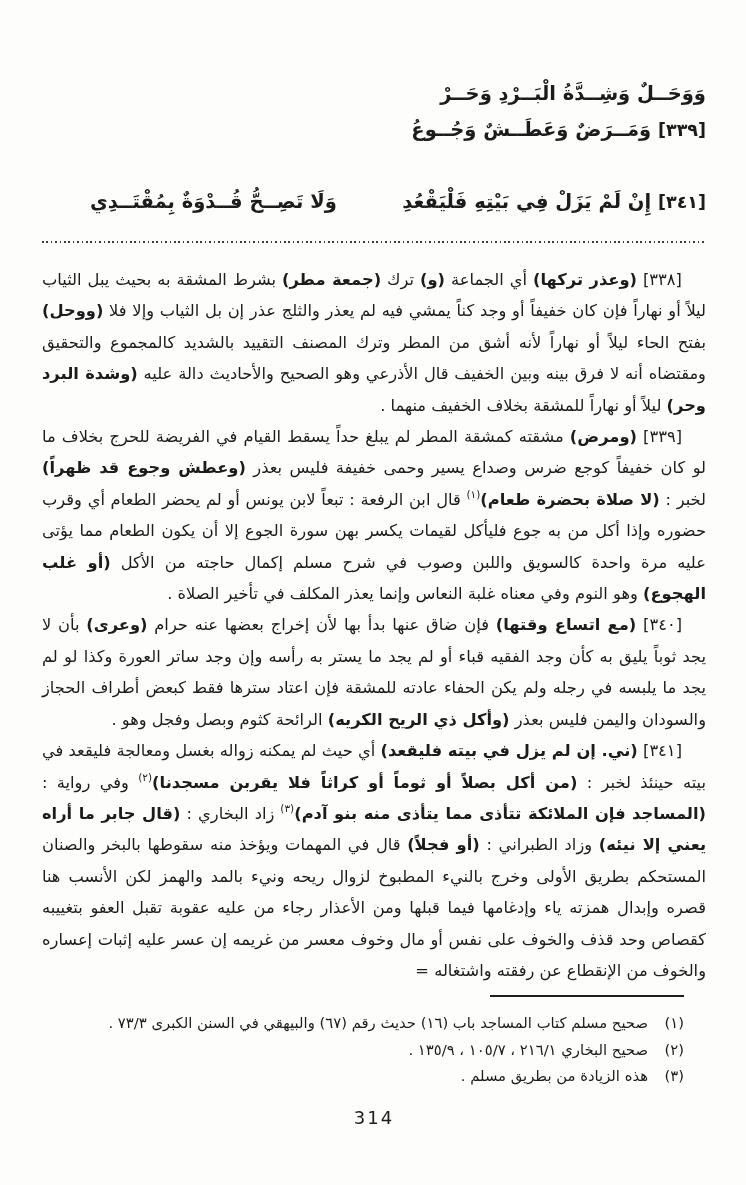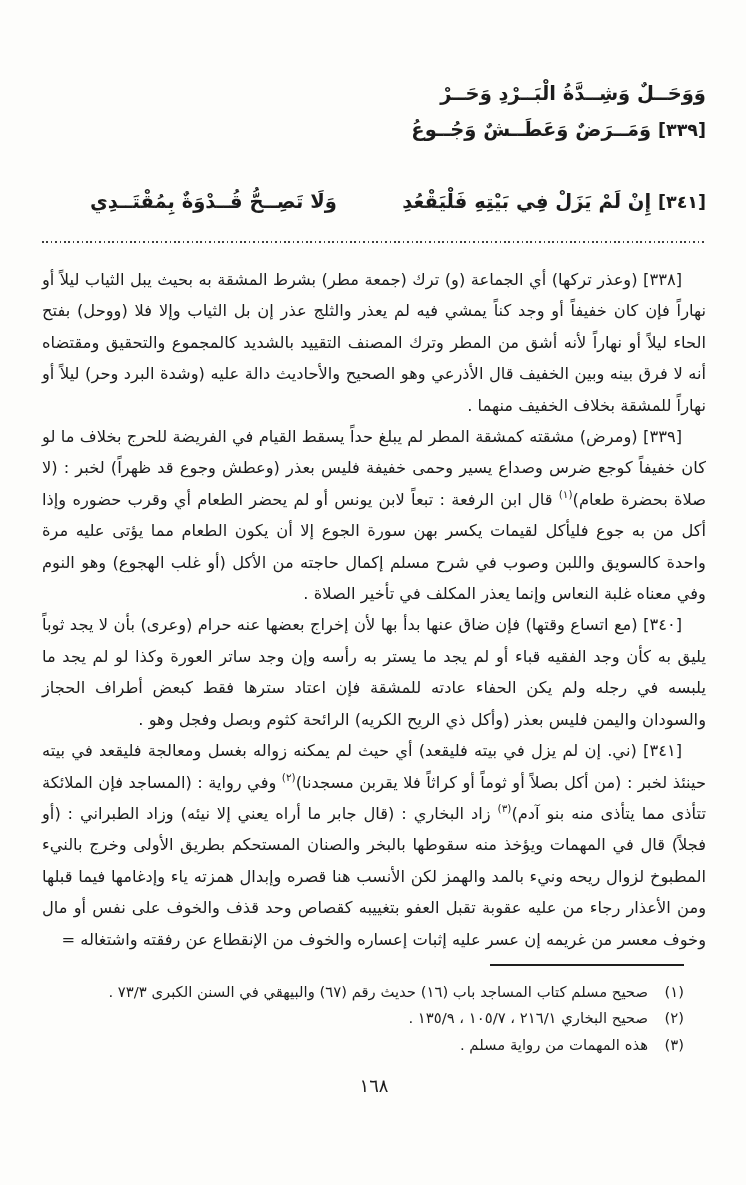--- a/index.html
+++ b/index.html
@@ -33,21 +33,21 @@
     background-image:repeating-linear-gradient(90deg,#3c3c3c 0 1.6px,transparent 1.6px 4.4px);
     background-size:100% 2px;background-repeat:no-repeat;background-position:0 1px;
   }
   
   .commentary{
     margin-top:21px;
     font-size:16.3px;line-height:31.4px;
     text-align:justify;
   }
   .commentary-para{margin:0;text-indent:24px;}
-  .seg-b{font-weight:normal;}
+  .seg-b{font-weight:bold;}
   .seg-n{font-weight:normal;margin-top:41px;}
   .para-num{font-weight:normal;}
   sup.fn-ref{font-size:10.5px;line-height:0;vertical-align:7px;}
   
   .fn-sep{
     width:194px;height:0;
     border-top:2.5px solid #1e1e1e;
     margin:9px 22px 13px auto; 
   }
   .footnotes{padding-right:22px;font-size:14.8px;line-height:26.5px;}
@@ -95,19 +95,19 @@
       <div class="footnote-row">
         <span class="fn-num">(١)</span>
         <span class="fn-text">صحيح مسلم كتاب المساجد باب (١٦) حديث رقم (٦٧) والبيهقي في السنن الكبرى ٧٣/٣ .</span>
       </div>
       <div class="footnote-row">
         <span class="fn-num">(٢)</span>
         <span class="fn-text">صحيح البخاري ٢١٦/١ ، ١٠٥/٧ ، ١٣٥/٩ .</span>
       </div>
       <div class="footnote-row">
         <span class="fn-num">(٣)</span>
-        <span class="fn-text">هذه المهمات من رواية مسلم .</span>
+        <span class="fn-text">هذه الزيادة من بطريق مسلم .</span>
       </div>
     </div>
 
-  <div class="page-number">١٦٨</div>
+  <div class="page-number">314</div>
 
 </div>
 
 </body></html>

